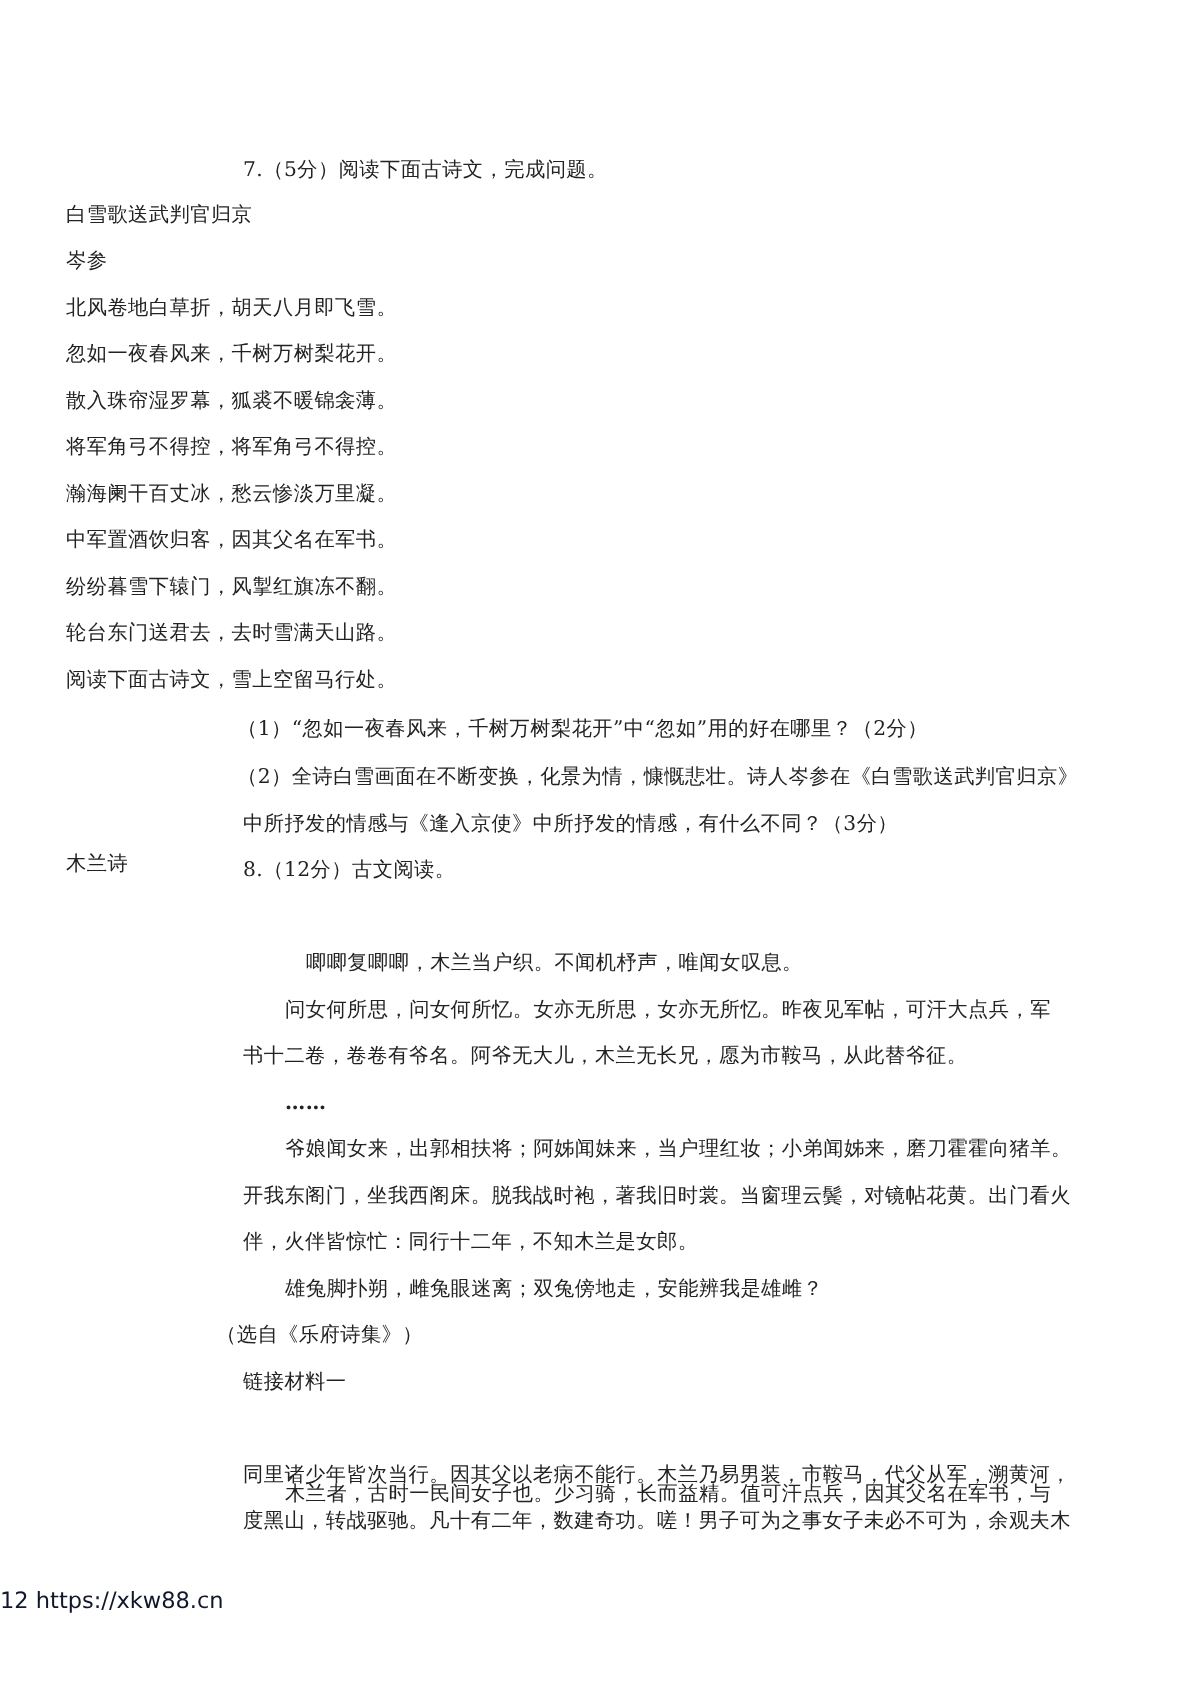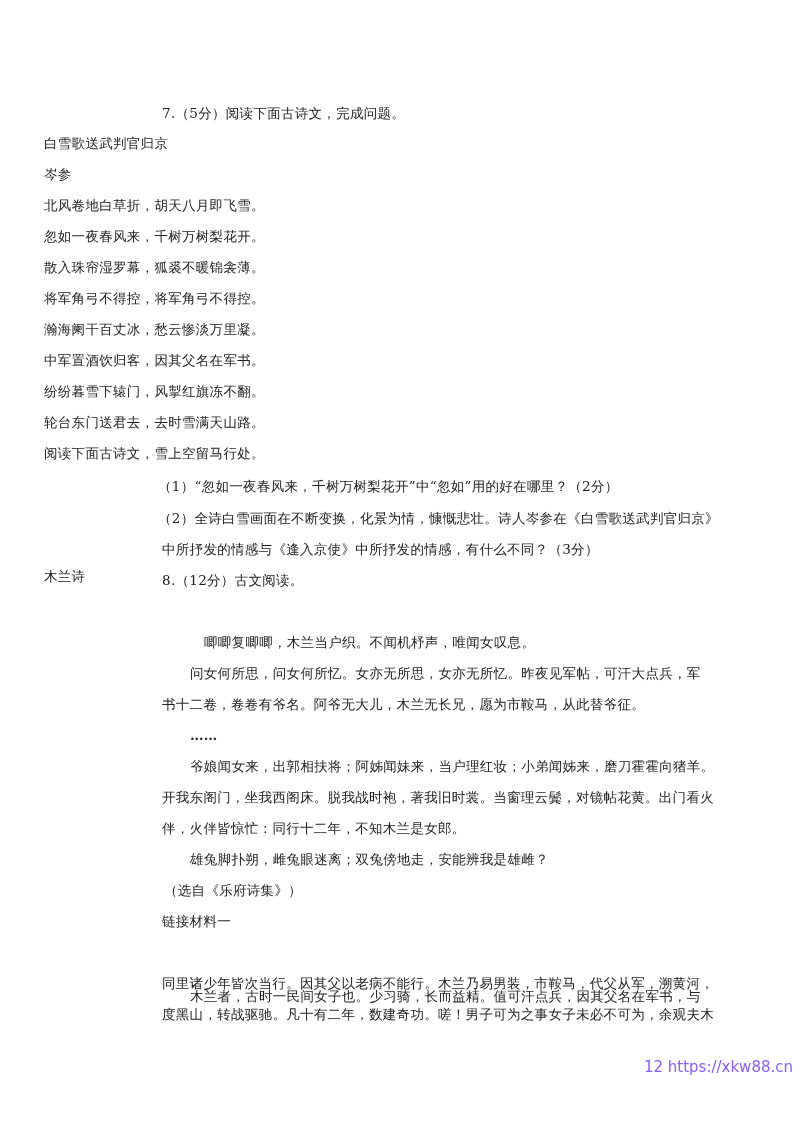--- a/index.html
+++ b/index.html
@@ -1,22 +1,22 @@
 <!DOCTYPE html>
 <html><head>
 <meta charset="utf-8">
 <style>
   html, body { margin: 0; padding: 0; background: #ffffff; }
   body { width: 793px; height: 1122px; position: relative; overflow: hidden;
          font-family: "DejaVu Serif", "Liberation Serif", serif; color: #222; }
   .line { position: absolute; left: 118px; font-size: 13.5px; white-space: nowrap; line-height: 18px; letter-spacing: 0.3px; margin-left: 44px; }
   .center { left: 0; width: 793px; text-align: left; }
   .indent { left: 146px; }
-  .footer { position: absolute; top: 1058px; left: 0; width: 793px; text-align: right;
-            font-family: "DejaVu Sans", "Liberation Sans", sans-serif; font-size: 15px; color: #8b5cf6; }
+  .footer { position: absolute; top: 1058px; left: 0; width: 793px; text-align: left;
+            font-family: "DejaVu Sans", "Liberation Sans", sans-serif; font-size: 15px; color: #0f172a; }
 </style>
 </head>
 <body>
 
 <div>
   <div class="line" style="top:104px">7.（5分）阅读下面古诗文，完成问题。</div>
   <div class="line center" style="top:134px">白雪歌送武判官归京</div>
   <div class="line center" style="top:165px">岑参</div>
 
   <div class="line center" style="top:196px">北风卷地白草折，胡天八月即飞雪。</div>
@@ -36,21 +36,21 @@
   <div class="line" style="top:571px">8.（12分）古文阅读。</div>
   <div class="line center" style="top:567px">木兰诗</div>
   <div class="line" style="top:633px; left:160px">唧唧复唧唧，木兰当户织。不闻机杼声，唯闻女叹息。</div>
   <div class="line indent" style="top:664px">问女何所思，问女何所忆。女亦无所思，女亦无所忆。昨夜见军帖，可汗大点兵，军</div>
   <div class="line" style="top:695px">书十二卷，卷卷有爷名。阿爷无大儿，木兰无长兄，愿为市鞍马，从此替爷征。</div>
   <div class="line indent" style="top:726px; font-weight:bold">……</div>
   <div class="line indent" style="top:757px">爷娘闻女来，出郭相扶将；阿姊闻妹来，当户理红妆；小弟闻姊来，磨刀霍霍向猪羊。</div>
   <div class="line" style="top:788px">开我东阁门，坐我西阁床。脱我战时袍，著我旧时裳。当窗理云鬓，对镜帖花黄。出门看火</div>
   <div class="line" style="top:819px">伴，火伴皆惊忙：同行十二年，不知木兰是女郎。</div>
   <div class="line indent" style="top:850px">雄兔脚扑朔，雌兔眼迷离；双兔傍地走，安能辨我是雄雌？</div>
-  <div class="line" style="top:881px; left:120px">（选自《乐府诗集》）</div>
+  <div class="line" style="top:881px; left:100px">（选自《乐府诗集》）</div>
   <div class="line" style="top:912px">链接材料一</div>
   <div class="line indent" style="top:987px">木兰者，古时一民间女子也。少习骑，长而益精。值可汗点兵，因其父名在军书，与</div>
   <div class="line" style="top:974px">同里诸少年皆次当行。因其父以老病不能行。木兰乃易男装，市鞍马，代父从军，溯黄河，</div>
   <div class="line" style="top:1005px">度黑山，转战驱驰。凡十有二年，数建奇功。嗟！男子可为之事女子未必不可为，余观夫木</div>
 
   <div class="footer">
     <span>12</span>
     <span>https://xkw88.cn</span>
   </div>
 </div>

